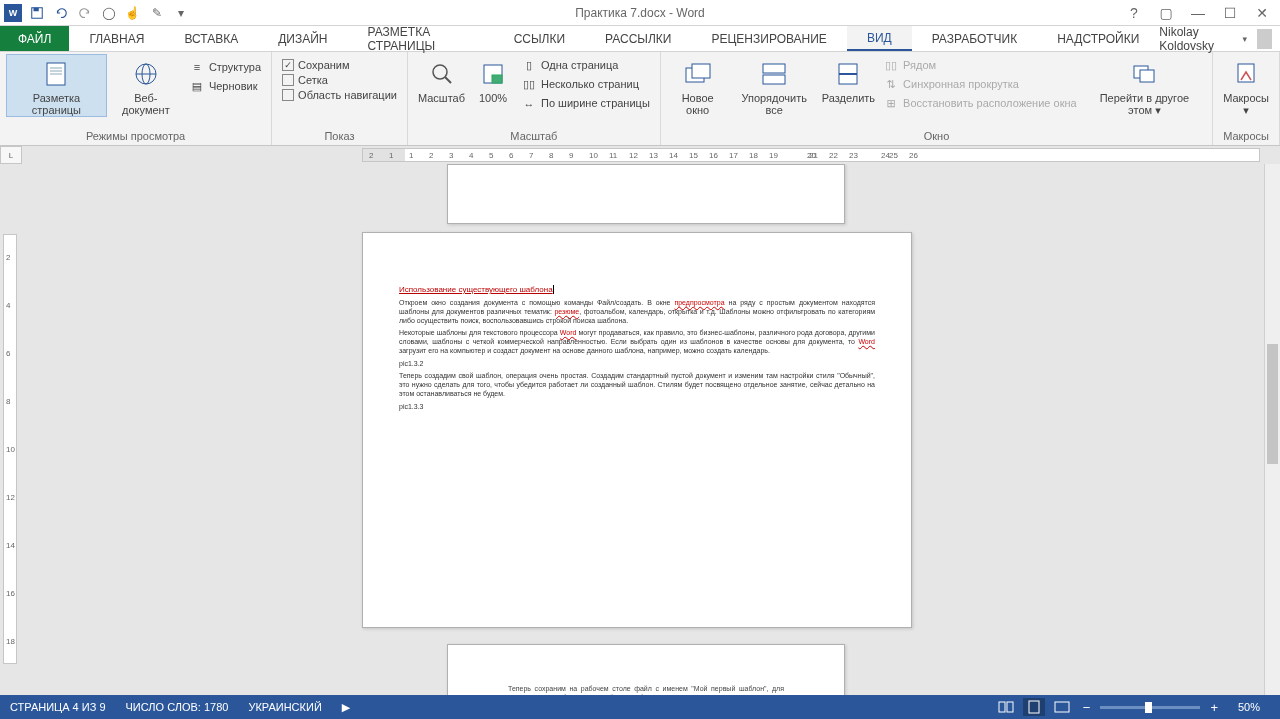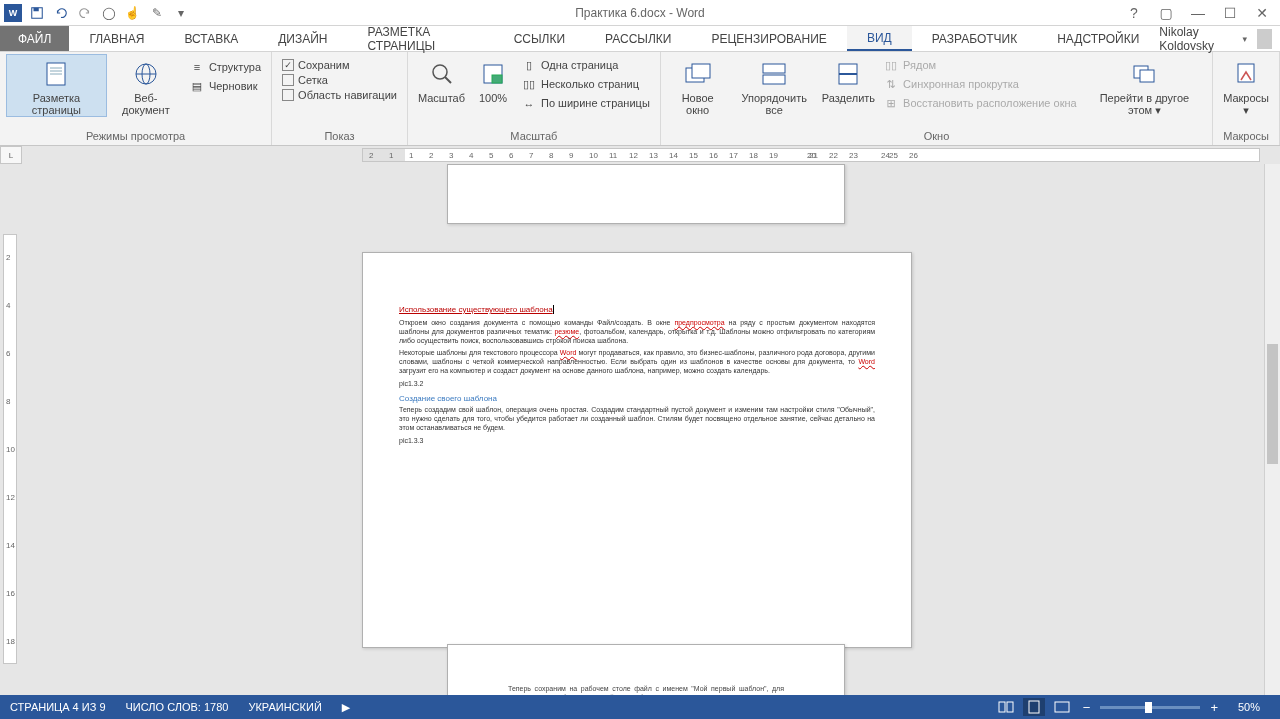--- a/index.html
+++ b/index.html
@@ -10,21 +10,21 @@
 .tb-left { display: flex; align-items: center; gap: 6px; padding-left: 4px; }
 .word-icon { width: 18px; height: 18px; background: #2b579a; color: #fff; font-size: 9px; font-weight: bold; display: flex; align-items: center; justify-content: center; }
 .qat-icon { width: 18px; height: 18px; display: flex; align-items: center; justify-content: center; color: #666; cursor: pointer; }
 .qat-icon svg { width: 14px; height: 14px; }
 .tb-title { position: absolute; left: 50%; transform: translateX(-50%); font-size: 12px; color: #666; }
 .tb-right { margin-left: auto; display: flex; align-items: center; gap: 12px; padding-right: 8px; }
 .win-btn { width: 20px; height: 20px; display: flex; align-items: center; justify-content: center; color: #666; cursor: pointer; font-size: 14px; }
 
 
 .tabs { height: 26px; background: #fff; display: flex; align-items: stretch; border-bottom: 1px solid #d4d4d4; }
-.tab-file { background: #737373; color: #fff; padding: 8px 18px; display: flex; align-items: center; font-size: 12px; cursor: pointer; }
+.tab-file { background: #15803d; color: #fff; padding: 8px 18px; display: flex; align-items: center; font-size: 12px; cursor: pointer; }
 .tab { padding: 0 20px; display: flex; align-items: center; font-size: 12px; color: #444; cursor: pointer; text-transform: uppercase; }
 .tab.active { color: #2b579a; border-bottom: 2px solid #2b579a; background: #f3f3f3; }
 .tabs-right { margin-left: auto; display: flex; align-items: center; gap: 10px; padding-right: 8px; }
 .user-name { font-size: 12px; color: #444; }
 .avatar { width: 20px; height: 20px; background: #ccc; }
 
 
 .ribbon { height: 94px; background: #f3f3f3; display: flex; border-bottom: 1px solid #c6c6c6; }
 .group { display: flex; flex-direction: column; border-right: 1px solid #d9d9d9; padding: 2px 6px 0 6px; }
 .group-body { flex: 1; display: flex; align-items: flex-start; gap: 2px; }
@@ -47,21 +47,21 @@
 .h-ruler-inner span { position: absolute; }
 .ruler-margin { position: absolute; left: 0; width: 42px; top: 0; bottom: 0; background: #e2e2e2; }
 
 
 .doc-area { position: absolute; top: 164px; bottom: 22px; left: 0; right: 0; background: #e6e6e6; display: flex; }
 .v-ruler { width: 22px; background: #e6e6e6; position: relative; }
 .v-ruler-inner { position: absolute; left: 3px; top: 70px; width: 14px; height: 430px; background: #fff; border: 1px solid #c6c6c6; }
 .v-ruler-inner .vtick { position: absolute; left: 2px; font-size: 8px; color: #666; }
 .pages { flex: 1; overflow: hidden; position: relative; }
 .page-prev { position: absolute; left: 425px; top: 0; width: 398px; height: 60px; background: #fff; border: 1px solid #b0b0b0; box-shadow: 1px 1px 3px rgba(0,0,0,0.15); }
-.page { position: absolute; left: 340px; top: 68px; width: 550px; height: 396px; background: #fff; border: 1px solid #b0b0b0; box-shadow: 1px 1px 3px rgba(0,0,0,0.15); padding: 52px 36px 20px 36px; font-size: 7px; line-height: 1.25; color: #333; margin-top: 20px; }
+.page { position: absolute; left: 340px; top: 68px; width: 550px; height: 396px; background: #fff; border: 1px solid #b0b0b0; box-shadow: 1px 1px 3px rgba(0,0,0,0.15); padding: 52px 36px 20px 36px; font-size: 7px; line-height: 1.25; color: #333; }
 .page-next { position: absolute; left: 425px; top: 480px; width: 398px; height: 120px; background: #fff; border: 1px solid #b0b0b0; box-shadow: 1px 1px 3px rgba(0,0,0,0.15); padding: 40px 60px 10px 60px; font-size: 7px; line-height: 1.25; }
 .doc-h1 { color: #b00; text-decoration: underline; font-size: 8px; margin-bottom: 4px; }
 .doc-link { color: #c00; text-decoration: underline wavy #c00; }
 .doc-h2 { color: #3a7ac0; font-size: 8px; margin: 6px 0 2px 0; }
 .doc-p { margin-bottom: 4px; text-align: justify; }
 .cursor { border-right: 1px solid #000; }
 
 
 .statusbar { position: absolute; bottom: 0; left: 0; right: 0; height: 24px; background: #2b579a; color: #fff; display: flex; align-items: center; font-size: 11px; }
 .sb-item { padding: 0 10px; cursor: pointer; }
@@ -98,21 +98,21 @@
         <svg viewBox="0 0 16 16">
           <path d="M12 8 A5 5 0 1 0 8 13" fill="none" stroke="#999" stroke-width="1.3"></path>
           <path d="M12 5 L12 8 L9 8" fill="none" stroke="#999" stroke-width="1.3"></path>
         </svg>
       </div>
     <div class="qat-icon">◯</div>
     <div class="qat-icon">☝</div>
     <div class="qat-icon">✎</div>
     <div class="qat-icon">▾</div>
   </div>
-  <div class="tb-title">Практика 6.docx - Word</div>
+  <div class="tb-title">Практика 7.docx - Word</div>
   <div class="tb-right">
     <div class="win-btn">?</div>
     <div class="win-btn">▢</div>
     <div class="win-btn">—</div>
     <div class="win-btn">☐</div>
     <div class="win-btn">✕</div>
   </div>
 </div>
 
 <div class="tabs">
@@ -355,21 +355,20 @@
         <div class="vtick" style="top: 402px;">18</div>
       </div>
   </div>
   <div class="pages">
     <div class="page-prev"></div>
     <div class="page">
       <div class="doc-h1"><span>Использование существующего шаблона</span><span class="cursor"></span></div>
       <div class="doc-p"><span>Откроем окно создания документа с помощью команды Файл/создать. В окне </span><span class="doc-link">предпросмотра</span><span> на ряду с простым документом находятся шаблоны для документов различных тематик: </span><span class="doc-link">резюме</span><span>, фотоальбом, календарь, открытка и т.д. Шаблоны можно отфильтровать по категориям либо осуществить поиск, воспользовавшись строкой поиска шаблона.</span></div>
       <div class="doc-p"><span>Некоторые шаблоны для текстового процессора </span><span class="doc-link">Word</span><span> могут продаваться, как правило, это бизнес-шаблоны, различного рода договора, другими словами, шаблоны с четкой коммерческой направленностью. Если выбрать один из шаблонов в качестве основы для документа, то </span><span class="doc-link">Word</span><span> загрузит его на компьютер и создаст документ на основе данного шаблона, например, можно создать календарь.</span></div>
       <div class="doc-p">pic1.3.2</div>
-      <div class="doc-h2">Создание своего шаблона</div>
       <div class="doc-p">Теперь создадим свой шаблон, операция очень простая. Создадим стандартный пустой документ и изменим там настройки стиля "Обычный", это нужно сделать для того, чтобы убедится работает ли созданный шаблон. Стилям будет посвящено отдельное занятие, сейчас детально на этом останавливаться не будем.</div>
       <div class="doc-p">pic1.3.3</div>
     </div>
     <div class="page-next">
       <div class="doc-p">Теперь сохраним на рабочем столе файл с именем "Мой первый шаблон", для этого нужно выбрать тип файла "Шаблон Word" и место куда его поместить. Сохраним шаблон на рабочем столе, в</div>
     </div>
     <div class="vscroll">
         <div class="thumb"></div>
       </div>
   </div>

